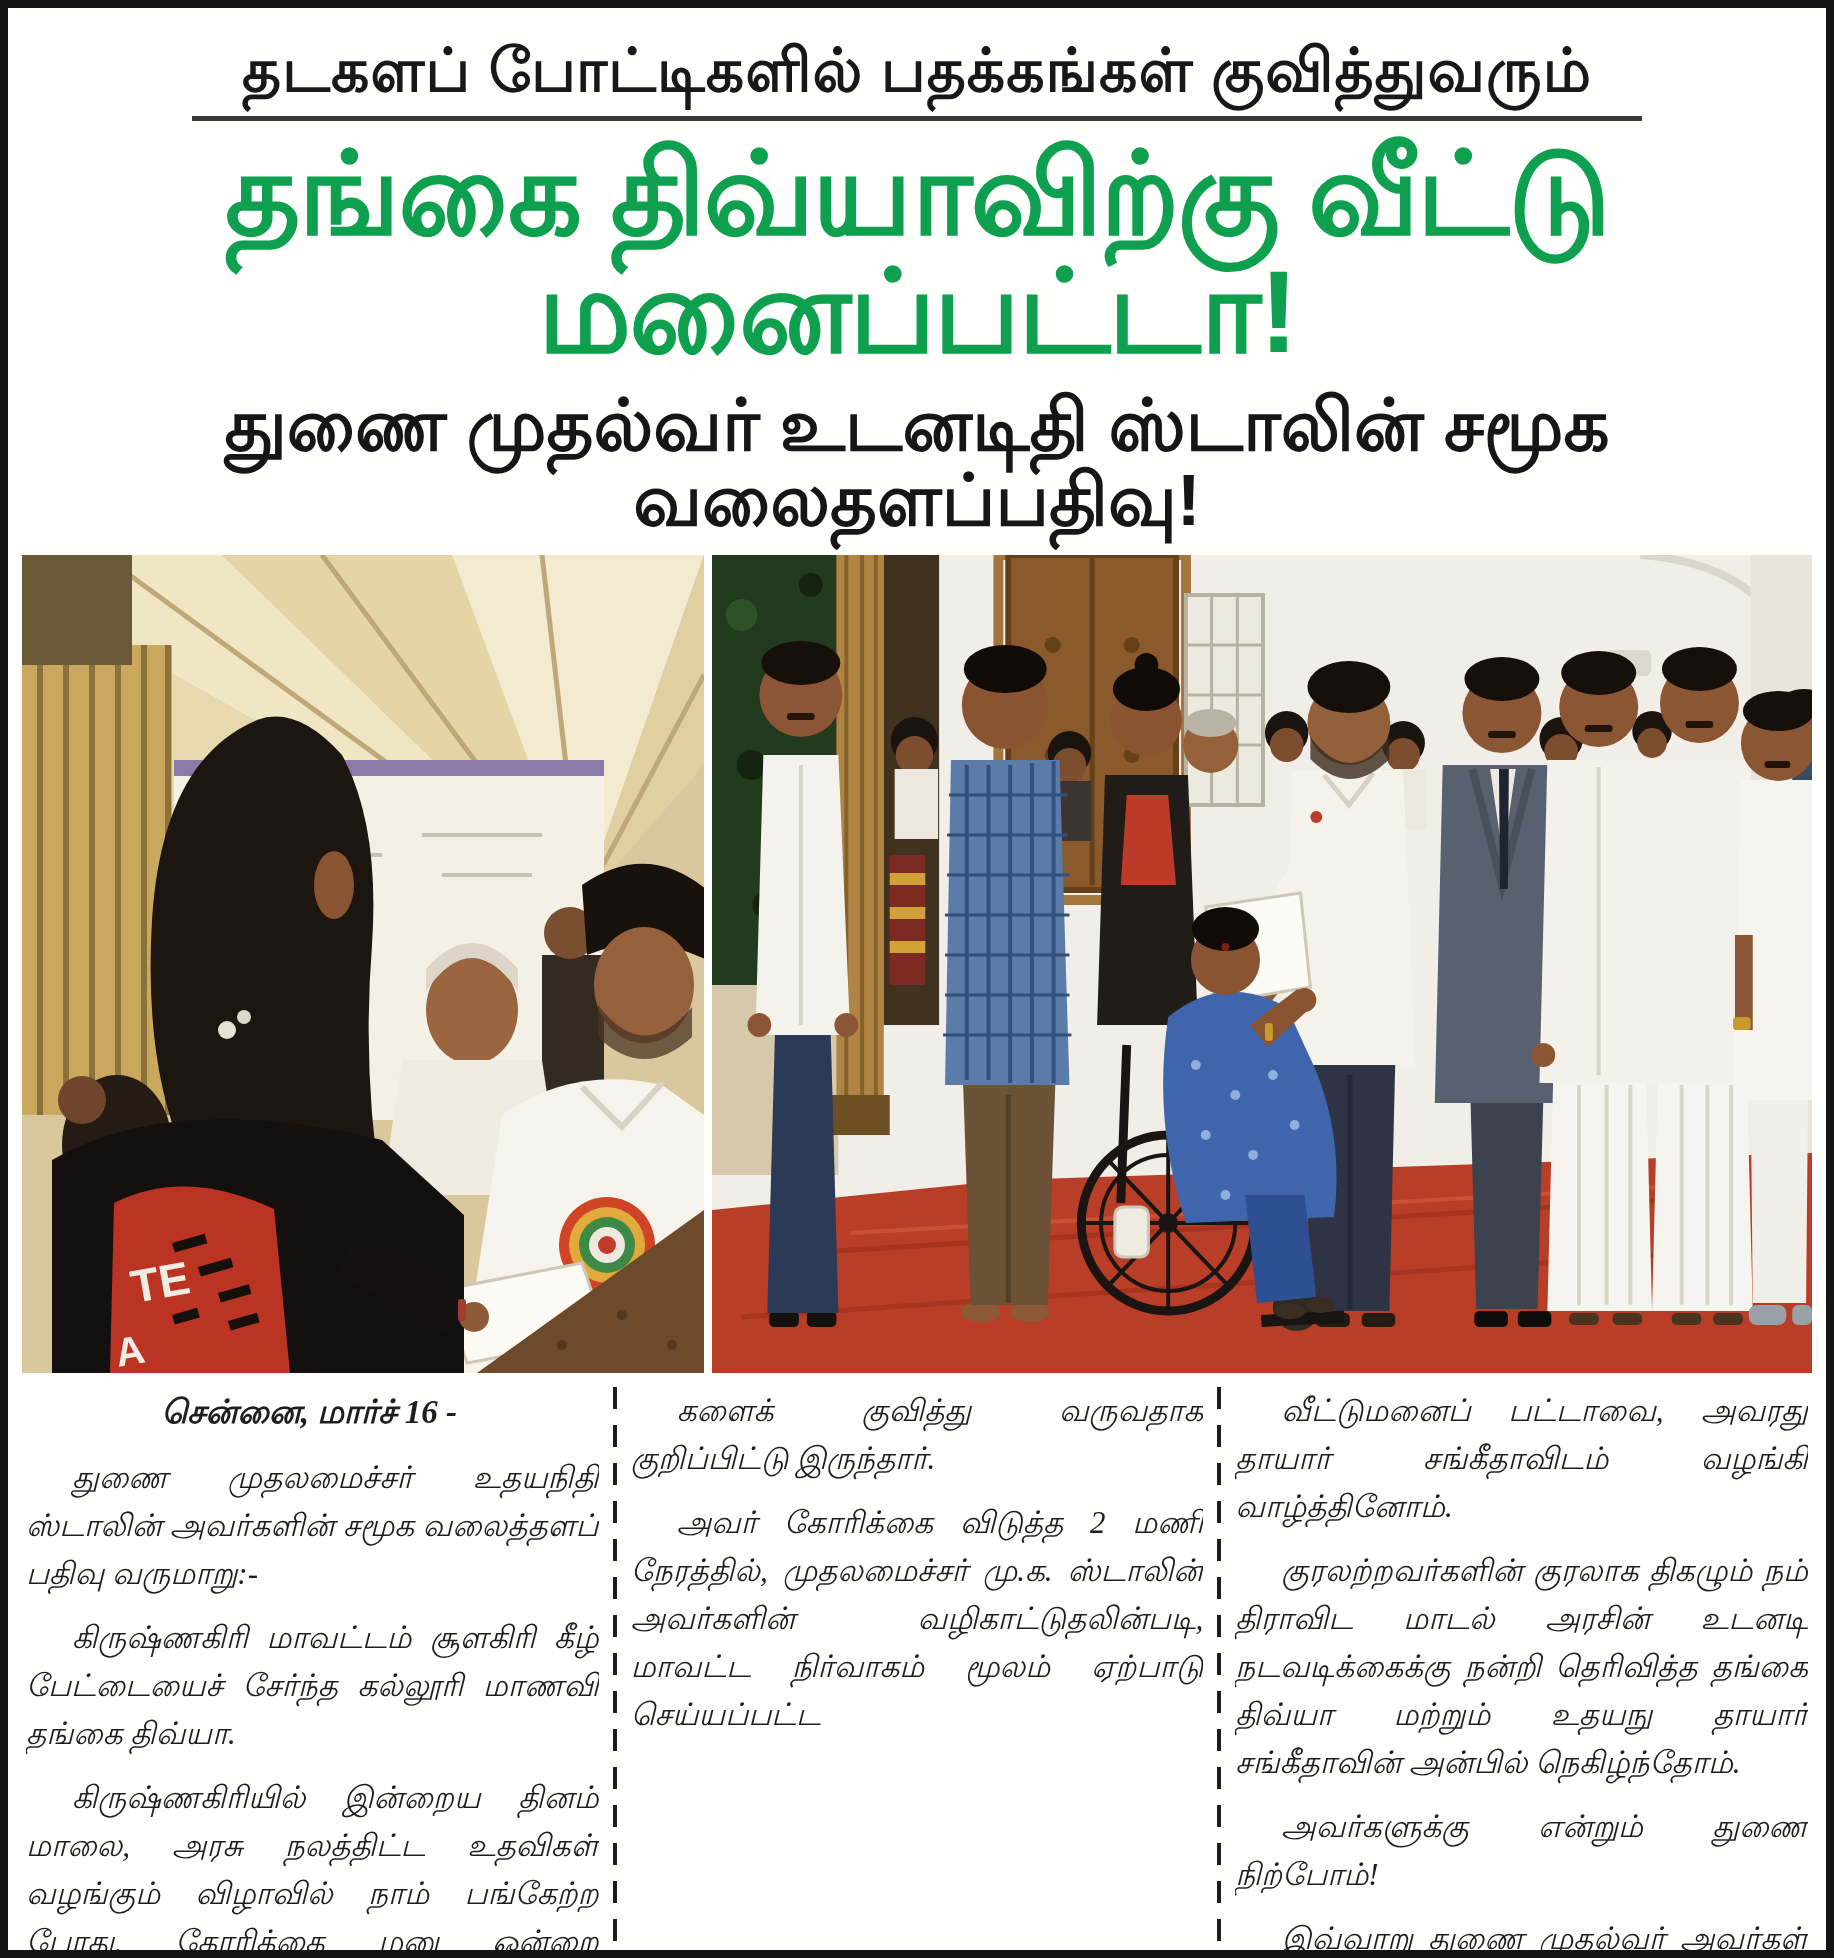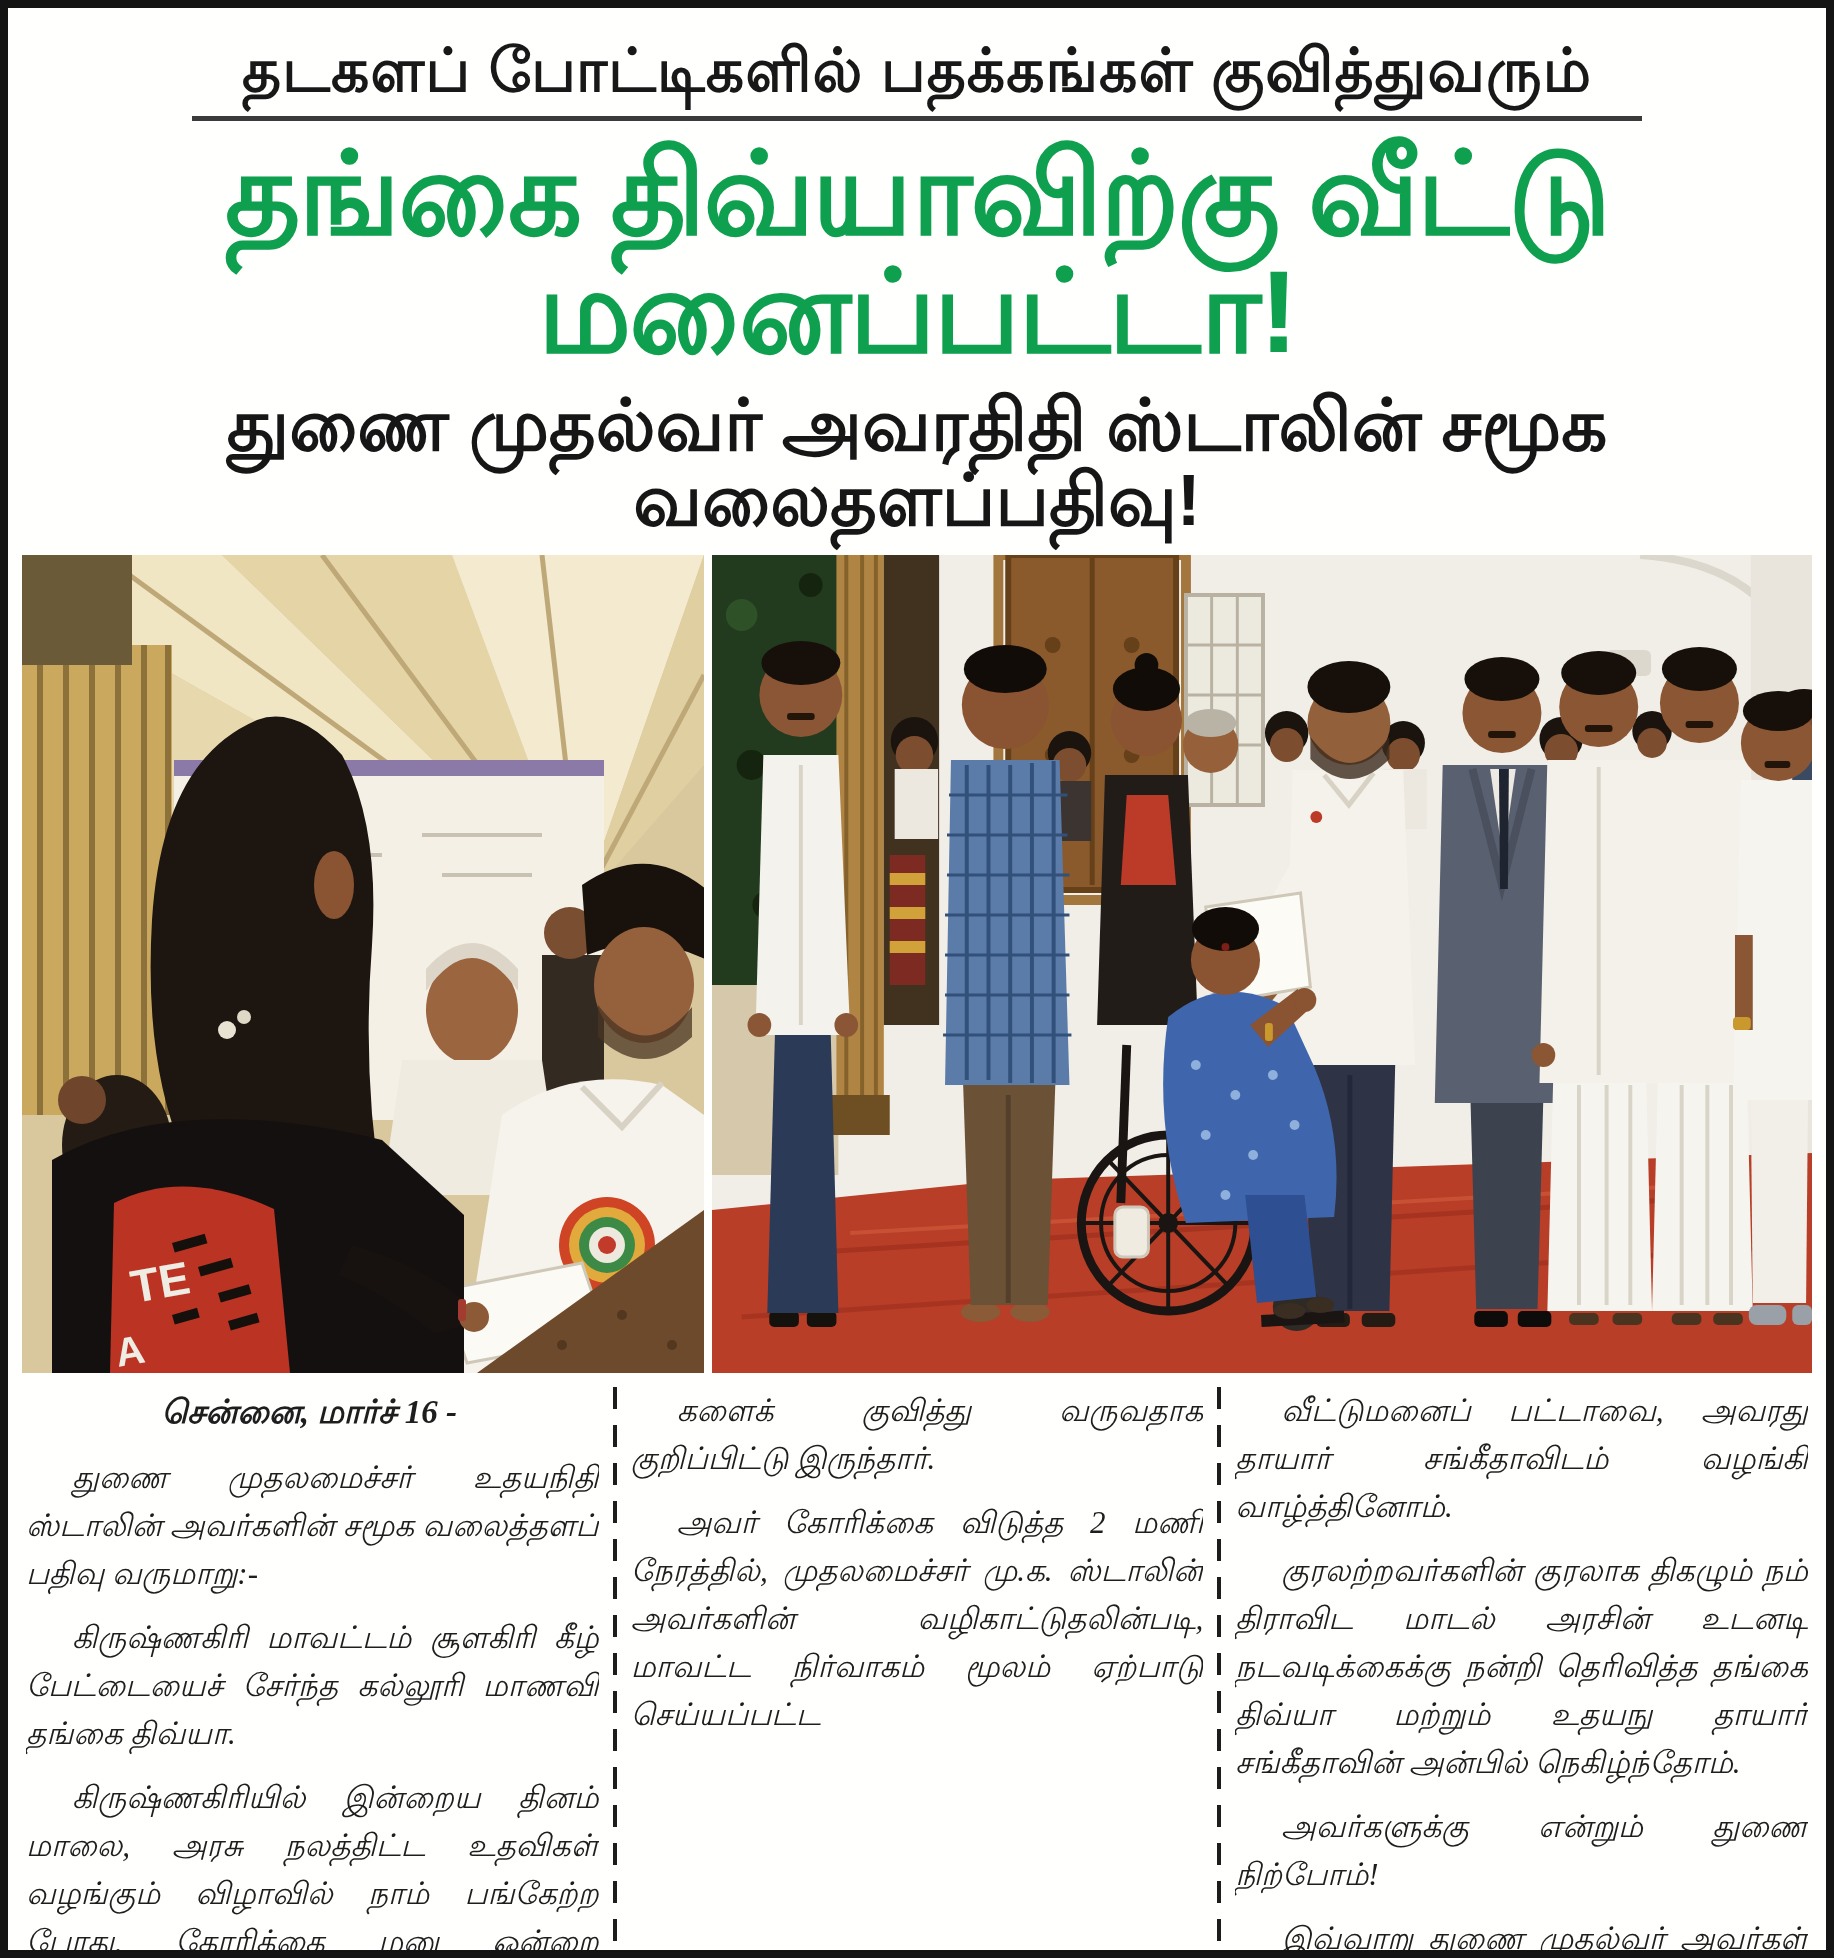--- a/index.html
+++ b/index.html
@@ -27,21 +27,21 @@
 </style>
 </head>
 <body>
 
 <div class="page">
  <div class="frame">
 
   <div class="kicker">தடகளப் போட்டிகளில் பதக்கங்கள் குவித்துவரும்</div>
   <div class="kicker-underline"></div>
   <h1 class="headline" id="headline" style="color: rgb(15, 160, 79);">தங்கை திவ்யாவிற்கு வீட்டு மனைப்பட்டா!</h1>
-  <h2 class="subheadline">துணை முதல்வர் அவரதிதி ஸ்டாலின் சமூக வலைதளப்பதிவு!</h2>
+  <h2 class="subheadline">துணை முதல்வர் உடனடிதி ஸ்டாலின் சமூக வலைதளப்பதிவு!</h2>
 
   <div class="photos">
 
    <svg class="photo photo-left" viewBox="0 0 682 818" preserveAspectRatio="none">
      <rect width="682" height="818" fill="#d9c89d"></rect>
      <g>
        <polygon points="560,350 -60,0 200,0" fill="#f1e6c4"></polygon>
        <polygon points="560,350 200,0 430,0" fill="#e4d4a6"></polygon>
        <polygon points="560,350 430,0 682,0" fill="#f3ead0"></polygon>
        <polygon points="560,350 682,0 682,210" fill="#e0cfa0"></polygon>

